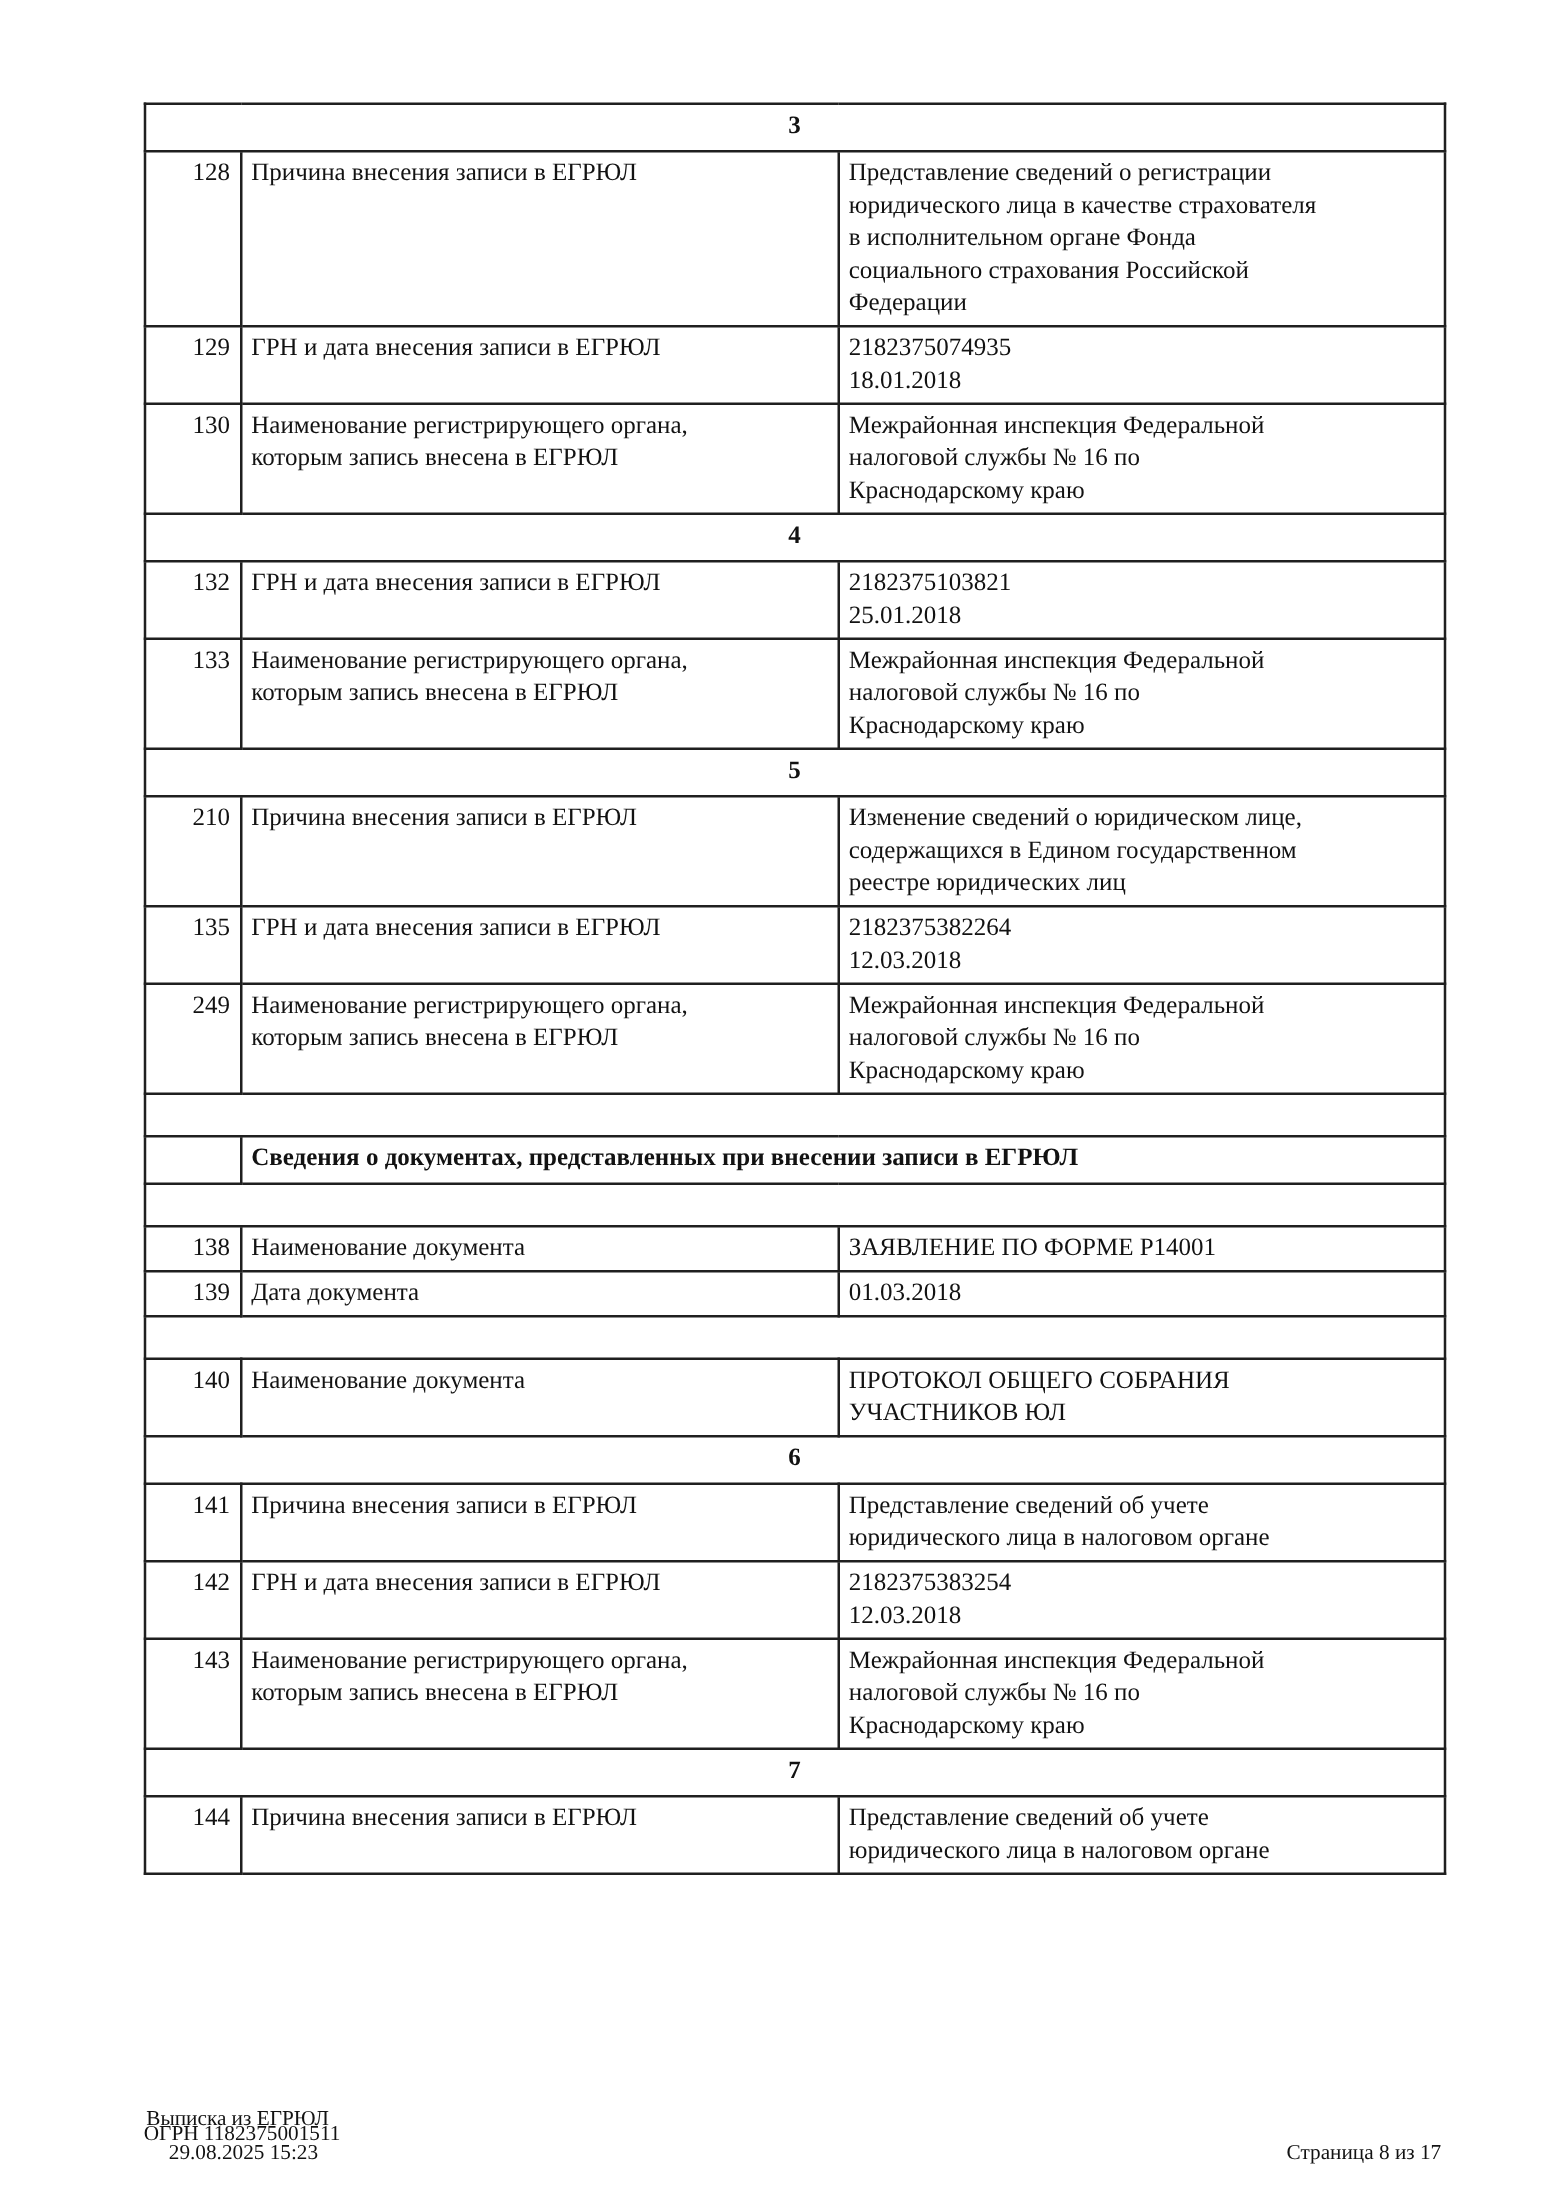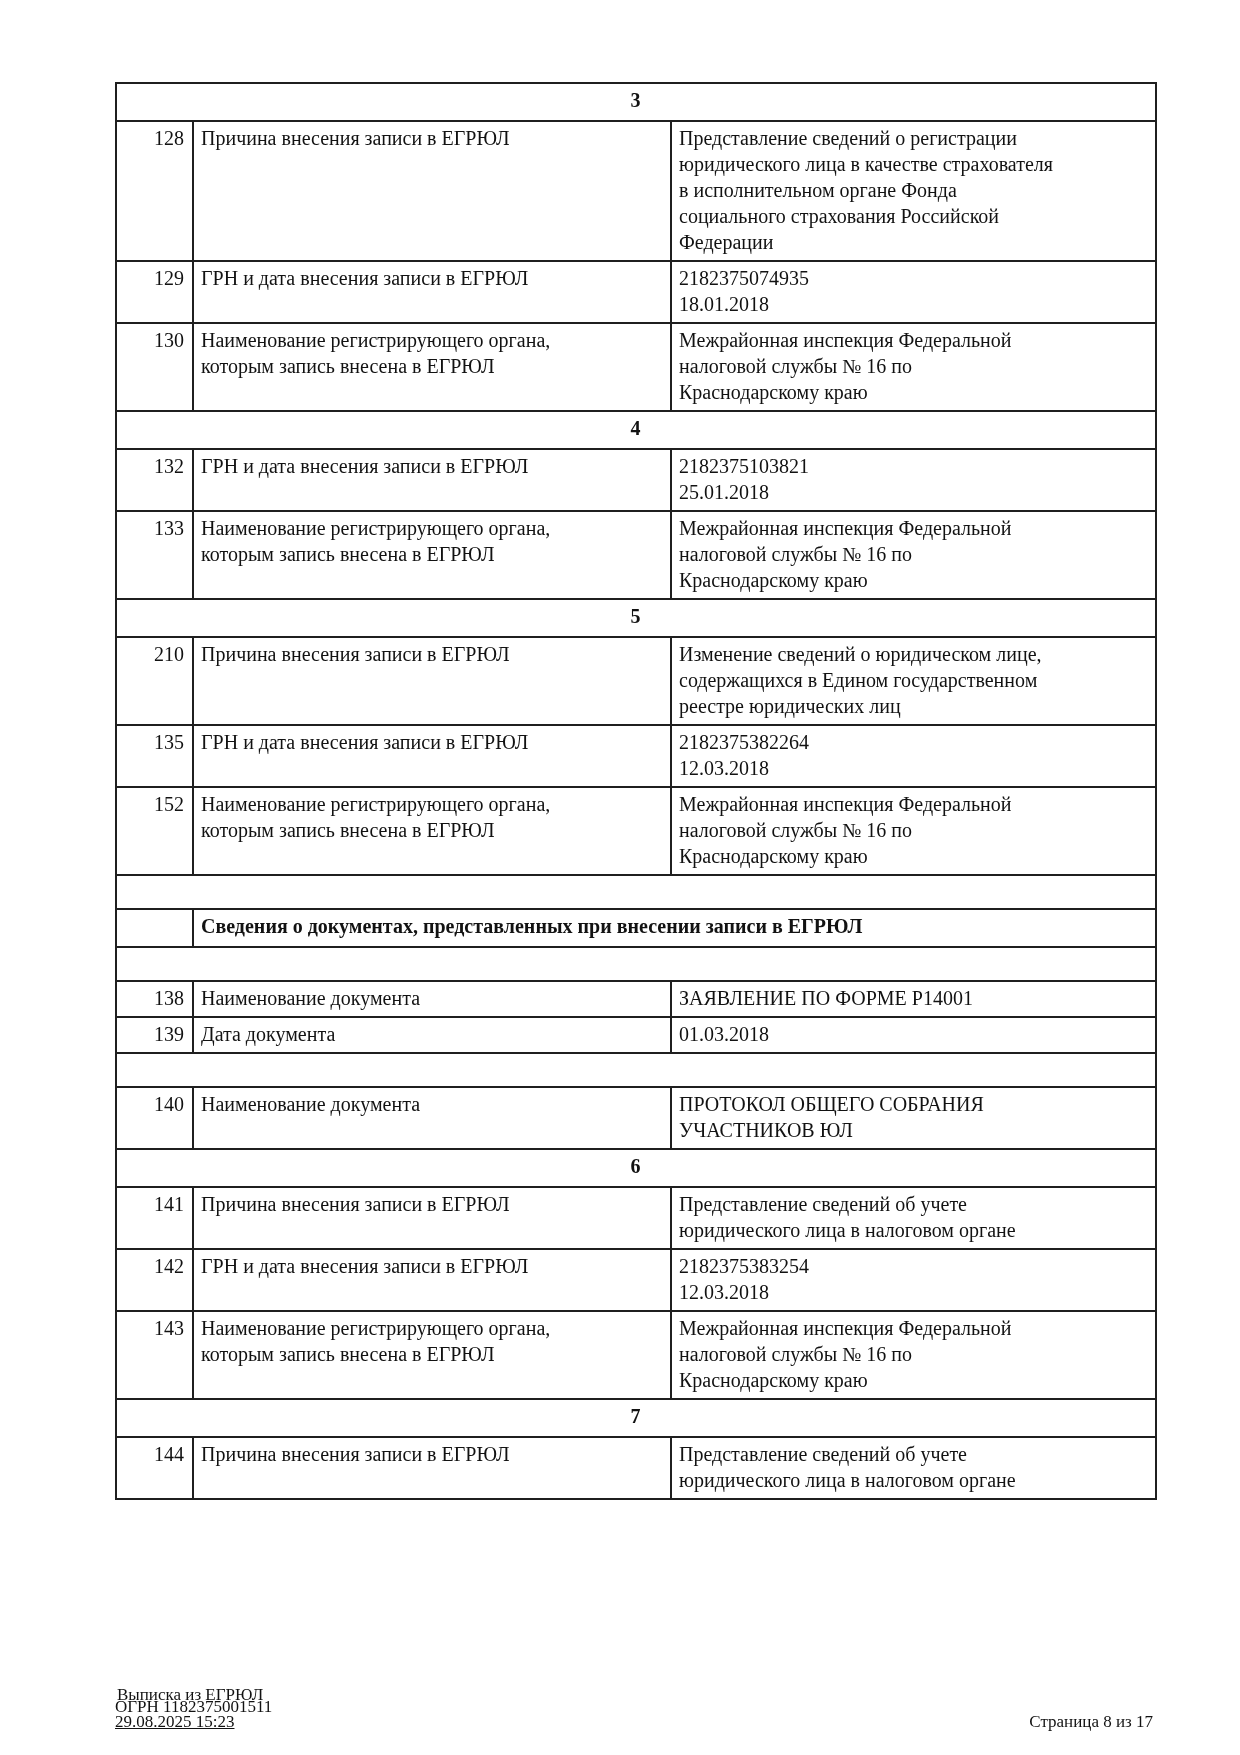--- a/index.html
+++ b/index.html
@@ -57,21 +57,21 @@
   .footer {
     position: absolute;
     left: 115px;
     top: 1682px;
     width: 1040px;
     font-size: 17px;
     line-height: 26px;
     color: #121212;
   }
   .footer-title  { position: absolute; left: 2px;  top: 0; white-space: nowrap; }
-  .footer-time   { position: absolute; left: 0;  top: 27px; white-space: nowrap; text-decoration: underline; }
+  .footer-time   { position: absolute; left: 20px;  top: 27px; white-space: nowrap; }
   .footer-center { position: absolute; left: 0; top: 12px; width: 100%; text-align: left; white-space: nowrap; }
   .footer-right  { position: absolute; right: 2px; top: 27px; white-space: nowrap; }
 </style>
 </head>
 <body>
 
 <div class="page">
 
   <table class="egrul">
     <colgroup>
@@ -133,21 +133,21 @@
 содержащихся в Едином государственном
 реестре юридических лиц</td>
         </tr>
         <tr>
           <td class="num-cell">135</td>
           <td class="label-cell">ГРН и дата внесения записи в ЕГРЮЛ</td>
           <td class="value-cell">2182375382264
 12.03.2018</td>
         </tr>
         <tr>
-          <td class="num-cell">152</td>
+          <td class="num-cell">249</td>
           <td class="label-cell">Наименование регистрирующего органа,
 которым запись внесена в ЕГРЮЛ</td>
           <td class="value-cell">Межрайонная инспекция Федеральной
 налоговой службы № 16 по
 Краснодарскому краю</td>
         </tr>
         <tr>
           <td class="empty-cell" colspan="3"></td>
         </tr>
         <tr>

